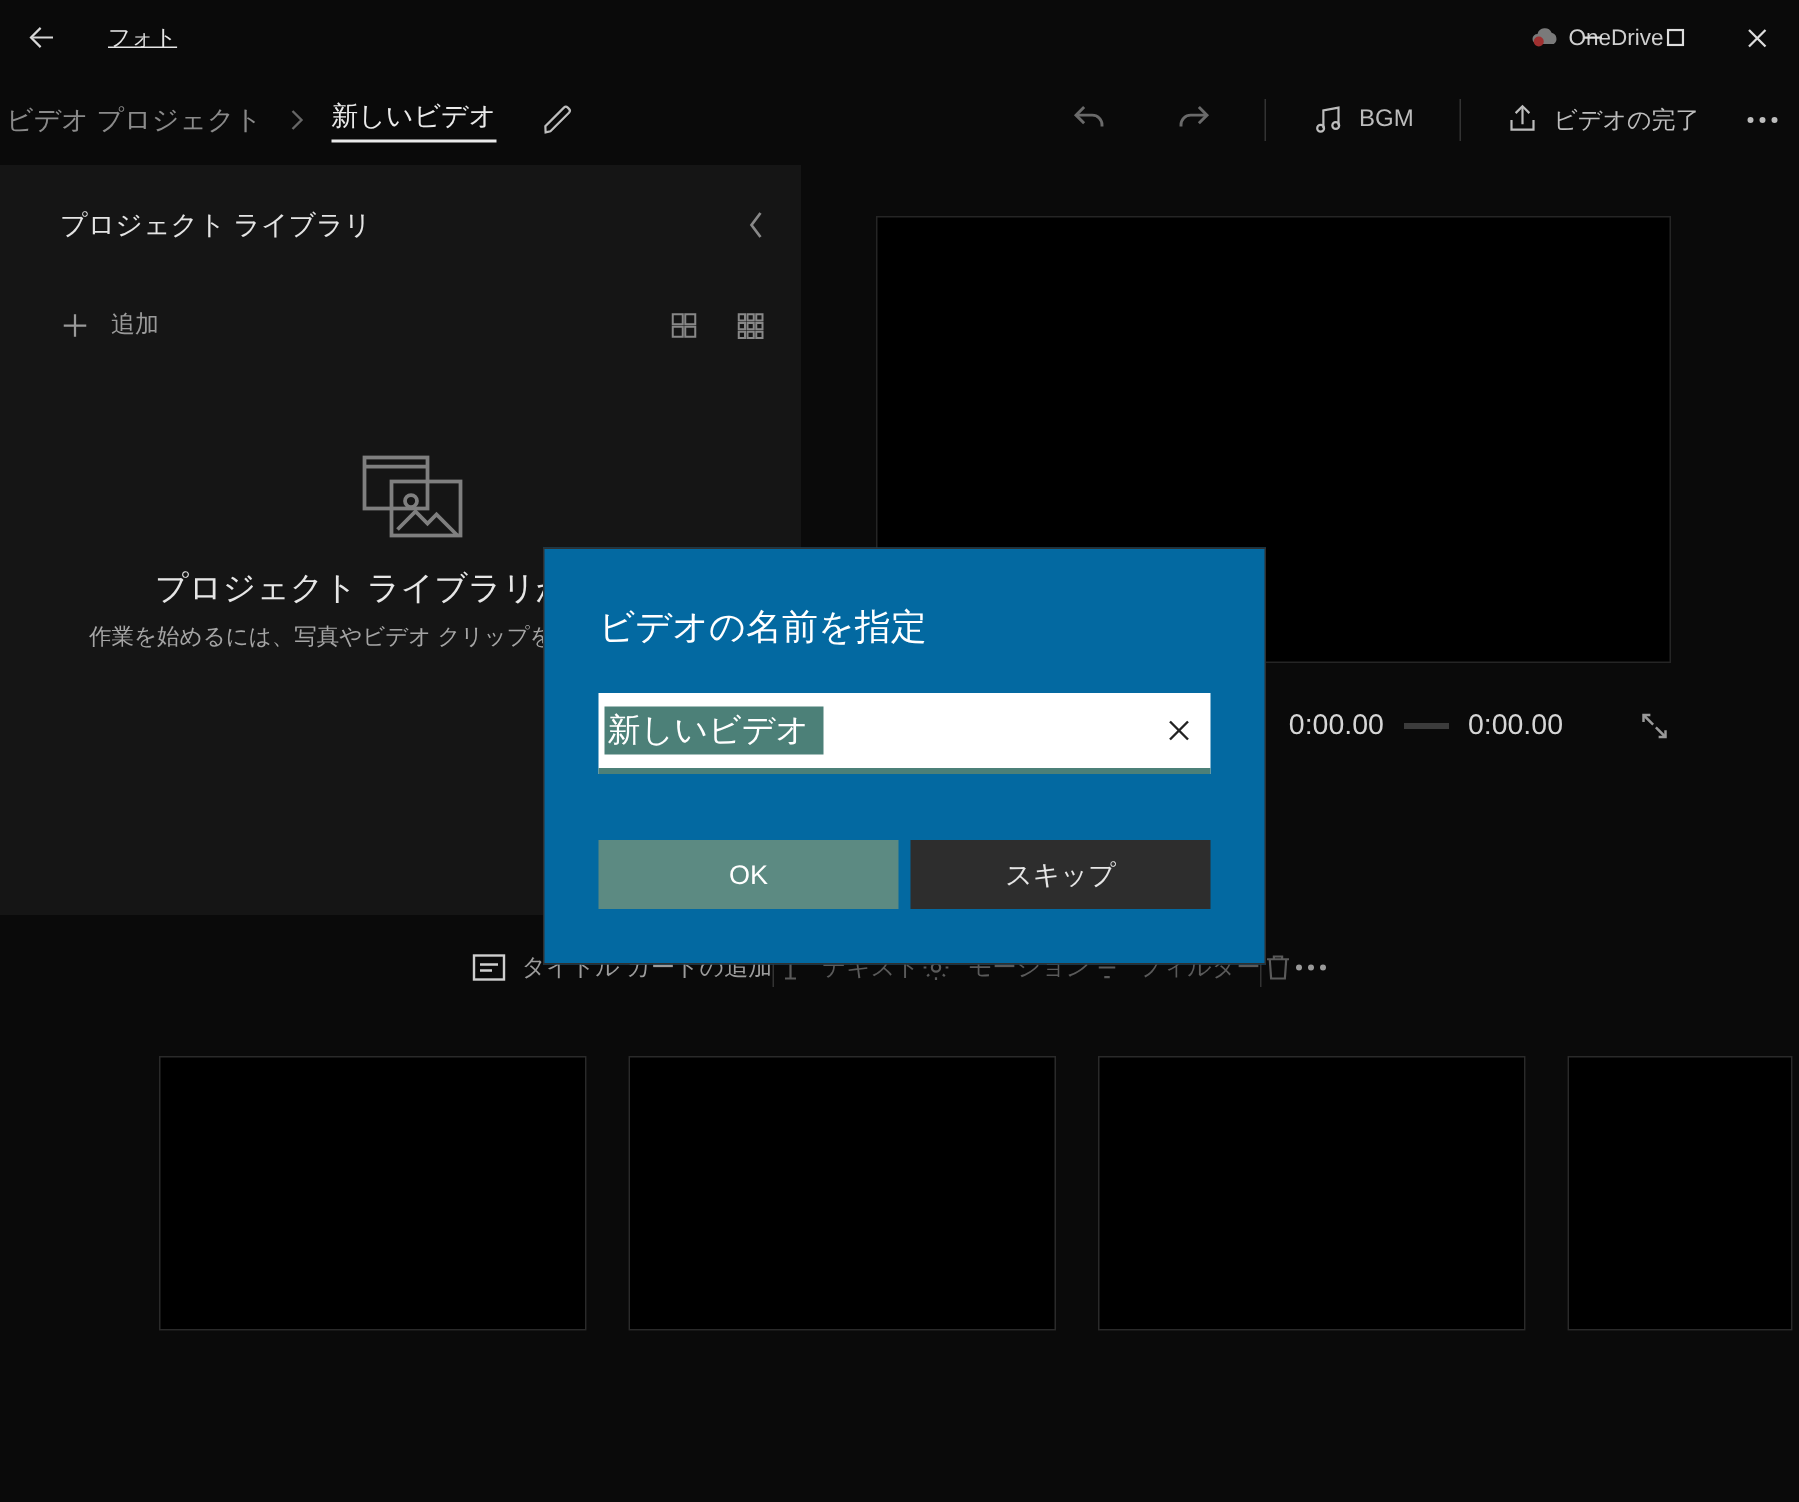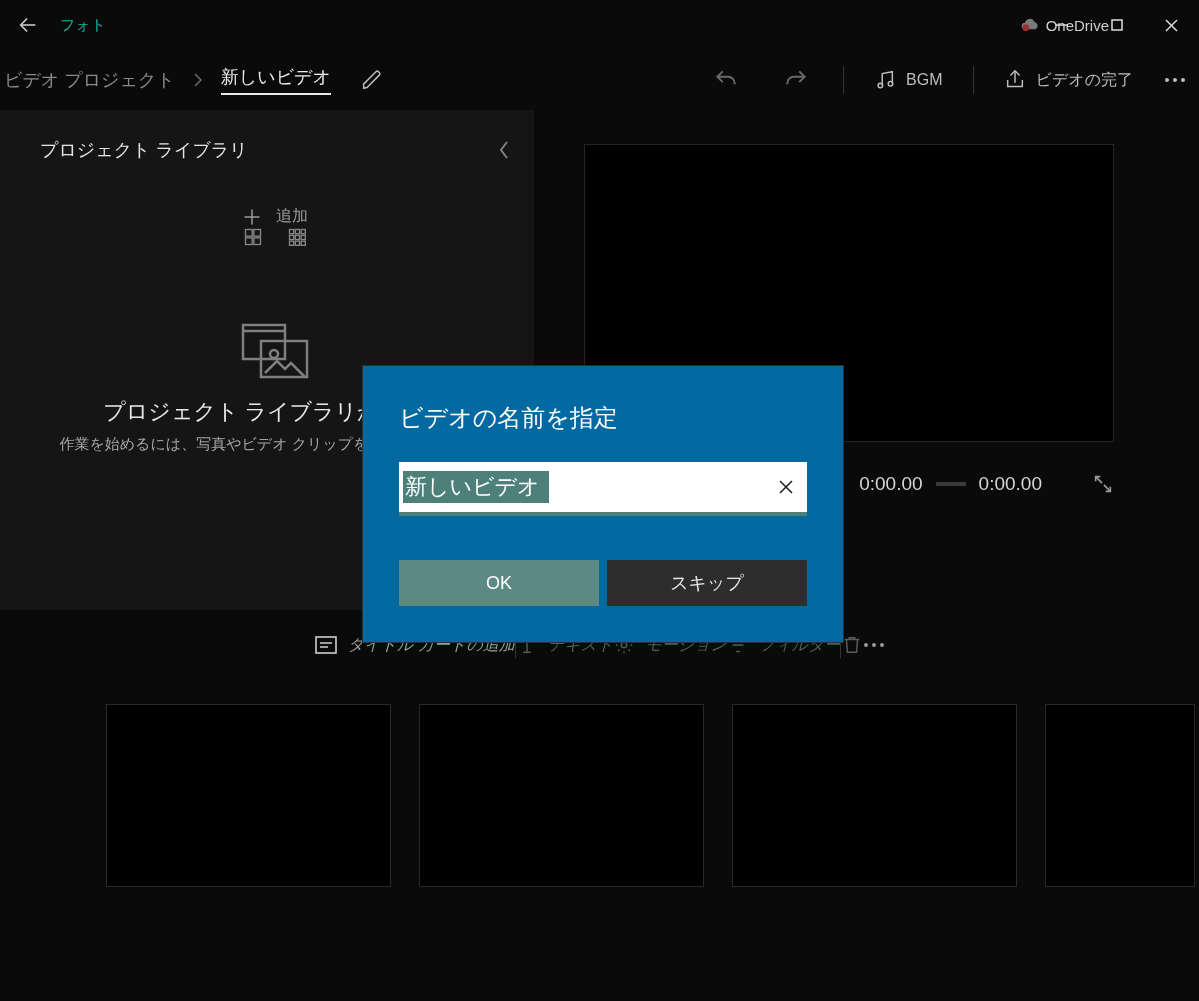--- a/index.html
+++ b/index.html
@@ -1,21 +1,21 @@
 <!DOCTYPE html>
 <html><head>
 <meta charset="utf-8">
 <style>
   * { box-sizing: border-box; margin: 0; padding: 0; font-family: "Yu Gothic UI", "Segoe UI", Meiryo, sans-serif; }
   html, body { width: 1199px; height: 1001px; background: #0a0a0a; color: #ccc; overflow: hidden; }
 
   
   .titlebar { height: 50px; display: flex; align-items: center; background: #0a0a0a; position: relative; }
   .titlebar .back { width: 56px; display: flex; justify-content: center; align-items: center; height: 100%; }
-  .titlebar .app-name { font-size: 15px; color: #14b8a6; margin-left: 4px; }
+  .titlebar .app-name { font-size: 15px; color: #e5e5e5; margin-left: 16px; text-decoration: underline; }
   .titlebar .spacer { flex: 1; }
   .titlebar .onedrive { display: flex; align-items: center; gap: 8px; color: #cfcfcf; font-size: 15px; margin-right: 90px; }
   .onedrive-icon { width: 18px; height: 18px; position: relative; }
   .winbtns { position: absolute; top: 0; right: 0; height: 50px; display: flex; }
   .winbtn { width: 55px; height: 50px; display: flex; align-items: center; justify-content: center; }
 
   
   .header2 { height: 60px; display: flex; align-items: center; padding-left: 4px; }
   .breadcrumb { display: flex; align-items: center; gap: 18px; font-size: 18px; }
   .breadcrumb .crumb1 { color: #8a8a8a; }
@@ -28,36 +28,36 @@
   .bgm { display: flex; align-items: center; gap: 10px; color: #bdbdbd; font-size: 16px; margin: 0 18px; justify-content: flex-end; }
   .finish { display: flex; align-items: center; gap: 10px; color: #bdbdbd; font-size: 16px; margin: 0 18px; }
   .more { width: 48px; display: flex; justify-content: center; color: #bdbdbd; }
 
   
   .main { display: flex; height: 500px; }
   .leftpane { width: 534px; background: #151515; padding: 28px 24px 24px 40px; position: relative; }
   .lib-head { display: flex; align-items: center; justify-content: space-between; }
   .lib-title { font-size: 18px; color: #e4e4e4; }
   .collapse { color: #888; }
-  .addrow { margin-top: 44px; display: flex; align-items: center; justify-content: space-between; flex-direction: column; }
+  .addrow { margin-top: 44px; display: flex; align-items: center; justify-content: space-between; }
   .addbtn { display: flex; align-items: center; gap: 14px; color: #9a9a9a; font-size: 16px; }
   .viewbtns { display: flex; gap: 24px; color: #888; }
   .empty { margin-top: 74px; text-align: center; color: #c9c9c9; }
   .empty .emp-icon { display: flex; justify-content: center; margin-bottom: 16px; }
   .empty .line1 { font-size: 22px; color: #e6e6e6; }
   .empty .line2 { font-size: 15px; color: #a5a5a5; margin-top: 8px; }
 
   .rightpane { flex: 1; padding: 34px 40px 0 50px; display: flex; flex-direction: column; }
   .preview { width: 530px; height: 298px; background: #000; border: 1px solid #252525; }
   .playline { margin-top: 30px; display: flex; align-items: center; gap: 13px; color: #d6d6d6; font-size: 19px; width: 530px; }
   .playline .gap { flex: 1; }
   .dash { width: 30px; height: 4px; background: #3b3b3b; }
 
   
-  .sbtoolbar { height: 70px; display: flex; align-items: center; justify-content: center; background: #0a0a0a; color: #9c9c9c; font-size: 16px; font-style: italic; }
+  .sbtoolbar { height: 70px; display: flex; align-items: center; justify-content: center; background: #0a0a0a; color: #9c9c9c; font-size: 16px; }
   .sbtool { display: flex; align-items: center; gap: 10px; }
   .sbtool.disabled { color: #5a5a5a; }
   .sb-sep { width: 1px; height: 26px; background: #333; }
 
   
   .clips { display: flex; gap: 28px; padding: 24px 0 0 106px; }
   .clip { width: 285px; height: 183px; background: #000; border: 1px solid #2a2a2a; }
   .clip.last { width: 150px; }
 
   

